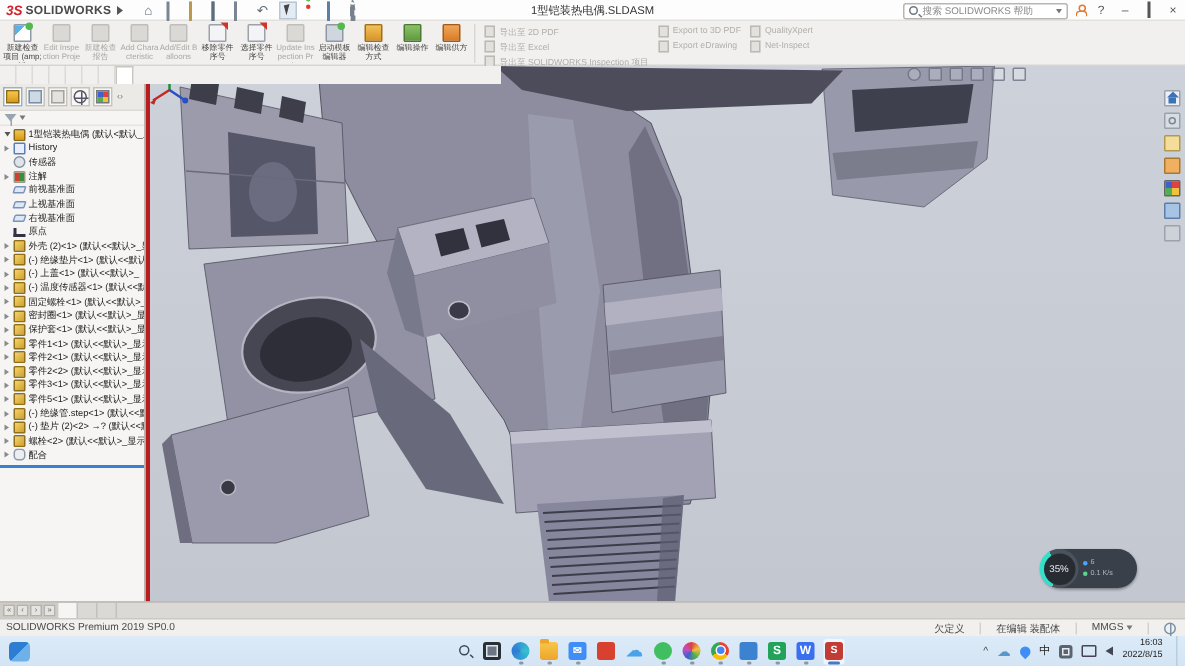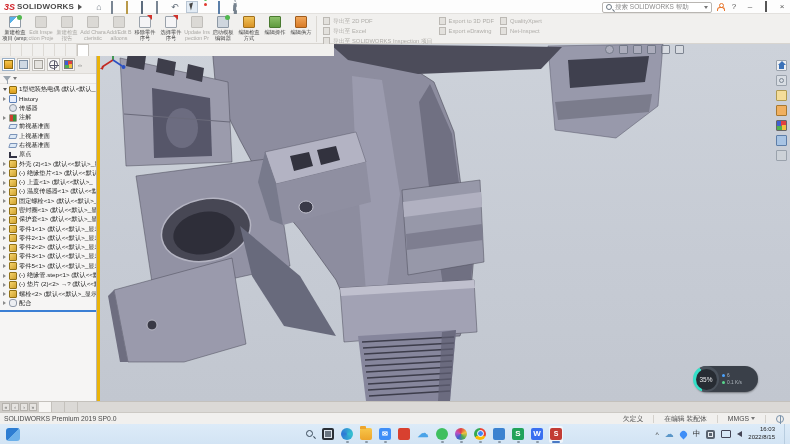--- a/index.html
+++ b/index.html
@@ -1,17 +1,17 @@
 <!DOCTYPE html>
 <html><head>
 <meta charset="utf-8">
 <style>
   html,body{margin:0;padding:0;background:#888;}
   *{box-sizing:border-box;font-family:"Liberation Sans",sans-serif;}
-  #screen{position:relative;width:790px;height:444px;background:#eab308;overflow:hidden;}
+  #screen{position:relative;width:790px;height:444px;background:#b91c1c;overflow:hidden;}
 
   
   .titlebar{position:absolute;left:0;top:0;width:790px;height:14px;background:#fdfdfd;border-bottom:1px solid #e3e1de;display:flex;align-items:center;}
   .logo{display:flex;align-items:center;gap:2px;padding:0 4px;height:100%;}
   .logo-3s{color:#d1232a;font-weight:bold;font-size:9px;font-style:italic;}
   .logo-name{color:#4a4a4a;font-weight:bold;font-size:8px;letter-spacing:.2px;}
   .flyout-arrow{width:0;height:0;border-left:4px solid #555;border-top:3px solid transparent;border-bottom:3px solid transparent;margin-left:2px;}
   .qat{display:flex;align-items:center;gap:5px;margin-left:10px;}
   .qicon{width:10px;height:10px;position:relative;display:inline-block;}
   .qg{font-size:9px;color:#5f6a76;line-height:10px;}
@@ -207,20 +207,21 @@
       <span class="qicon"><span class="q-save"></span></span>
       <span class="qicon"><span class="q-print"></span></span>
       <span class="qicon qg">↶</span>
       <span class="q-sel">
           <span class="q-cursor"></span>
         </span>
       <span class="qicon"><span class="q-light"></span></span>
       <span class="qicon"><span class="q-props"></span></span>
       <span class="qicon"><span class="q-gear"></span></span>
     </div>
+    <div class="title-center">1型铠装热电偶.SLDASM</div>
     <div class="tb-right">
       <div class="searchbox">
         <span class="mag"></span>
         <span class="search-text">搜索 SOLIDWORKS 帮助</span>
         <span class="dd-caret"></span>
       </div>
       <span class="person"></span>
       <span class="winbtn">?</span>
       <span class="winbtn">–</span>
       <span class="winbtn"><span class="restore-box"></span></span>

